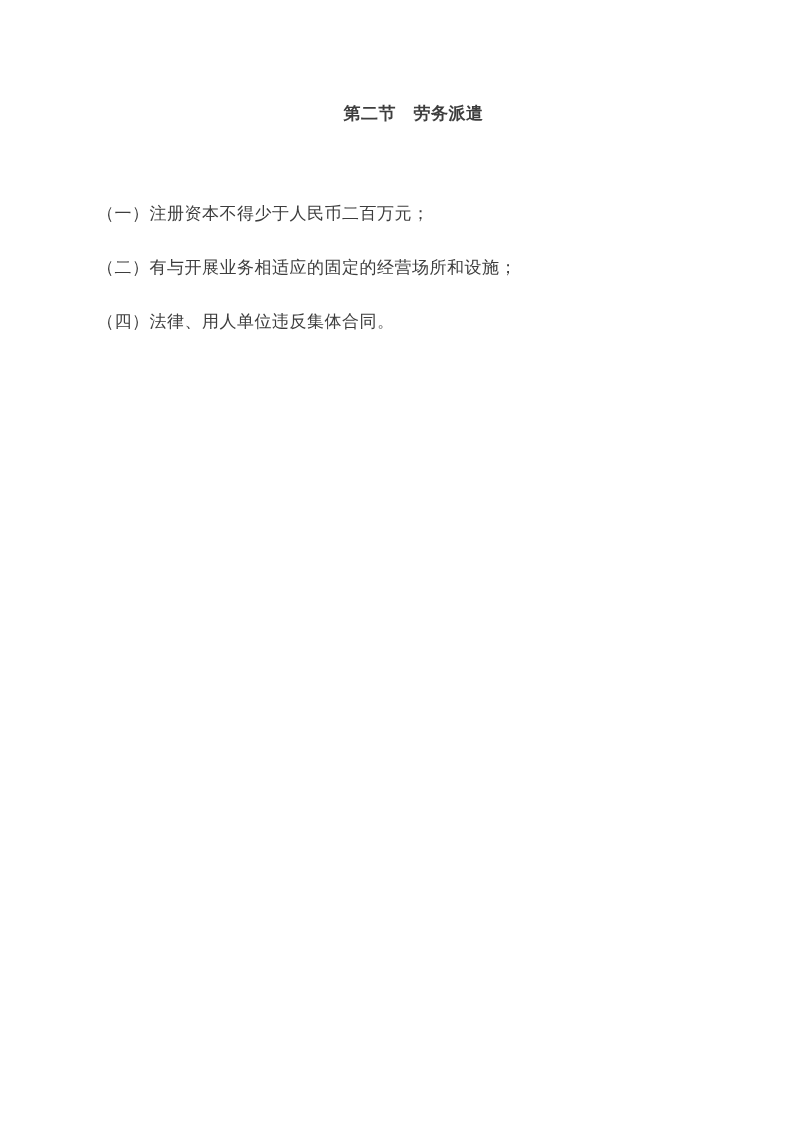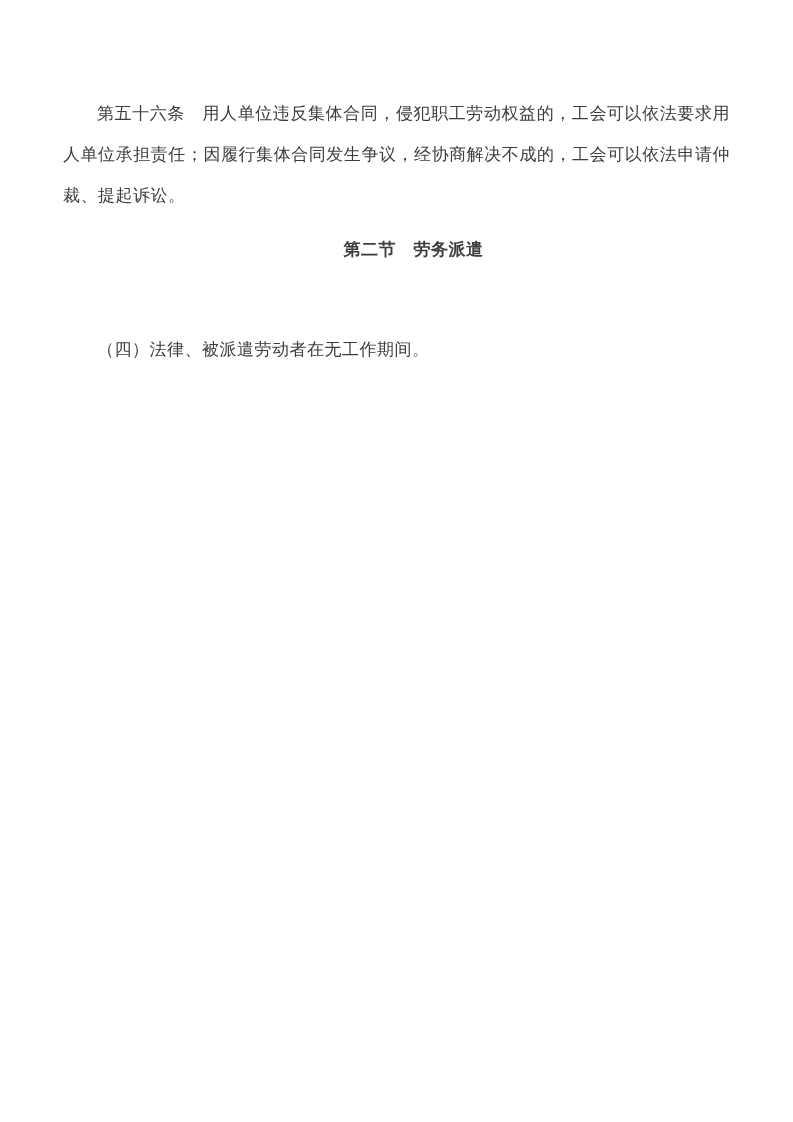--- a/index.html
+++ b/index.html
@@ -37,26 +37,27 @@
     text-indent: 2em;
     margin: 13px 0 59px 0;
     letter-spacing: 0.5px;
   }
 </style>
 </head>
 <body>
 
 <div class="page">
 
-  <p class="doc-paragraph">第五十六条　用人单位违反集体合同，侵犯职工劳动权益的，工会可以依法要求用人单位承担责任；因履行集体合同发生争议，经协商解决不成的，工会可以依法申请仲裁、提起诉讼。</p>
 
   <h2 class="section-heading">第二节　劳务派遣</h2>
 
 
+  <p class="doc-paragraph">（一）注册资本不得少于人民币二百万元；</p>
+
+  <p class="doc-paragraph">（二）有与开展业务相适应的固定的经营场所和设施；</p>
 
 
-
-  <p class="doc-paragraph">（四）法律、被派遣劳动者在无工作期间。</p>
+  <p class="doc-paragraph">（四）法律、用人单位违反集体合同。</p>
 
 
 
 
 </div>
 
 </body></html>

